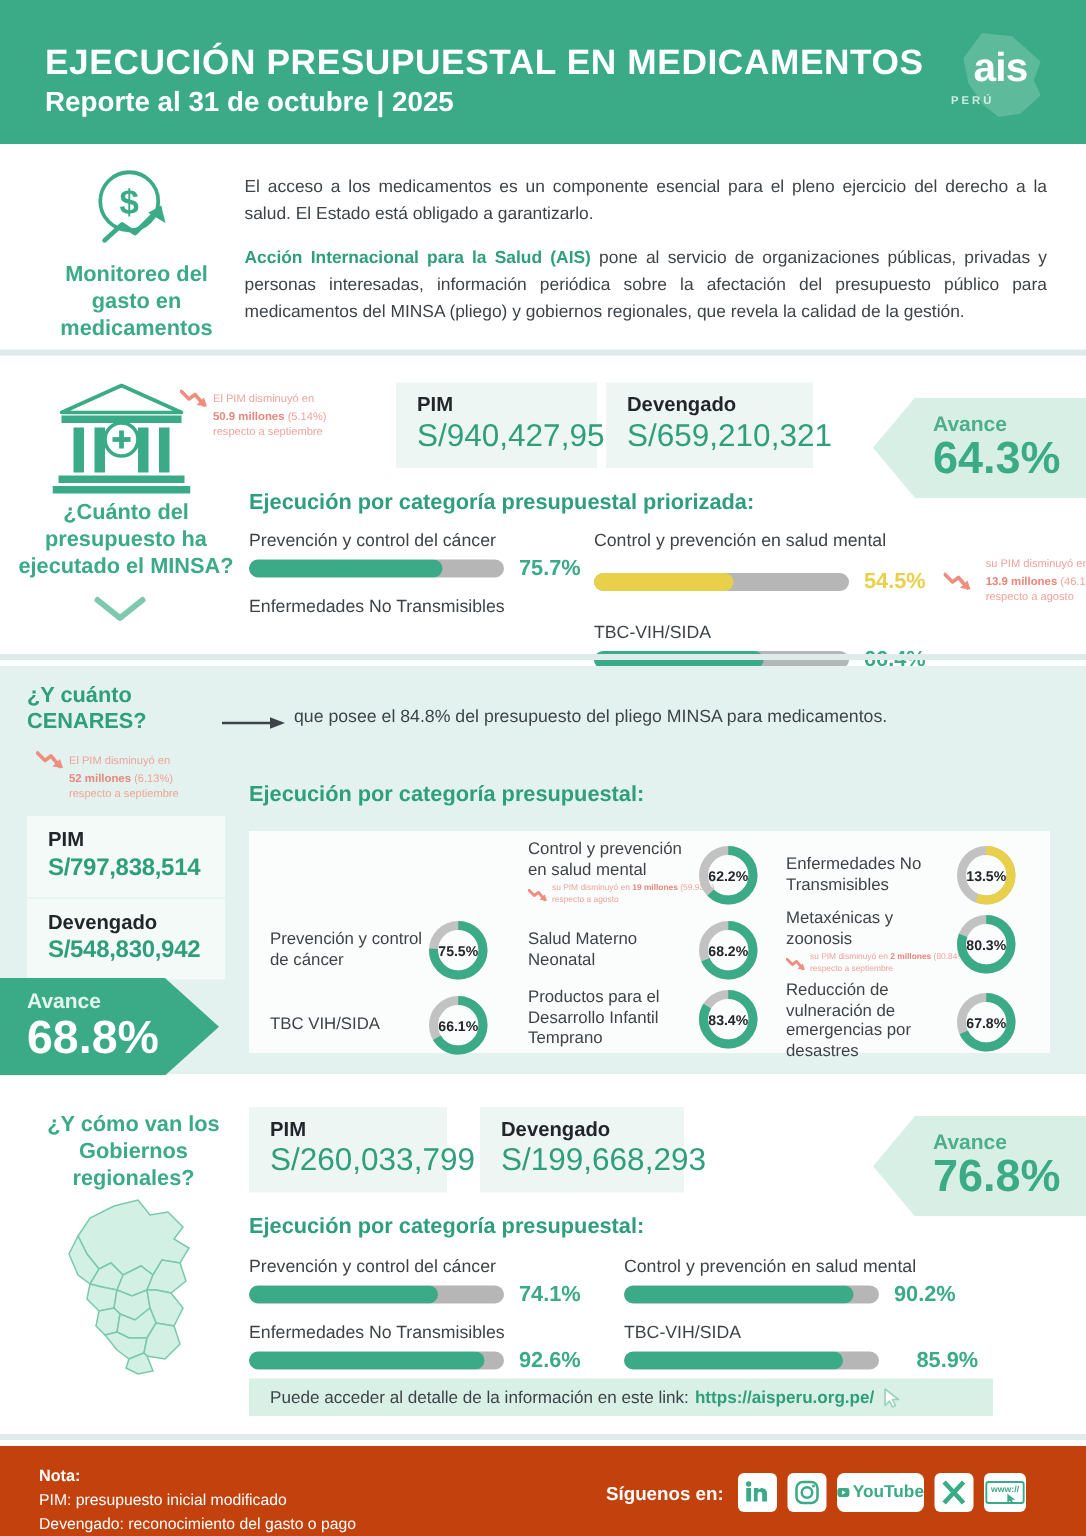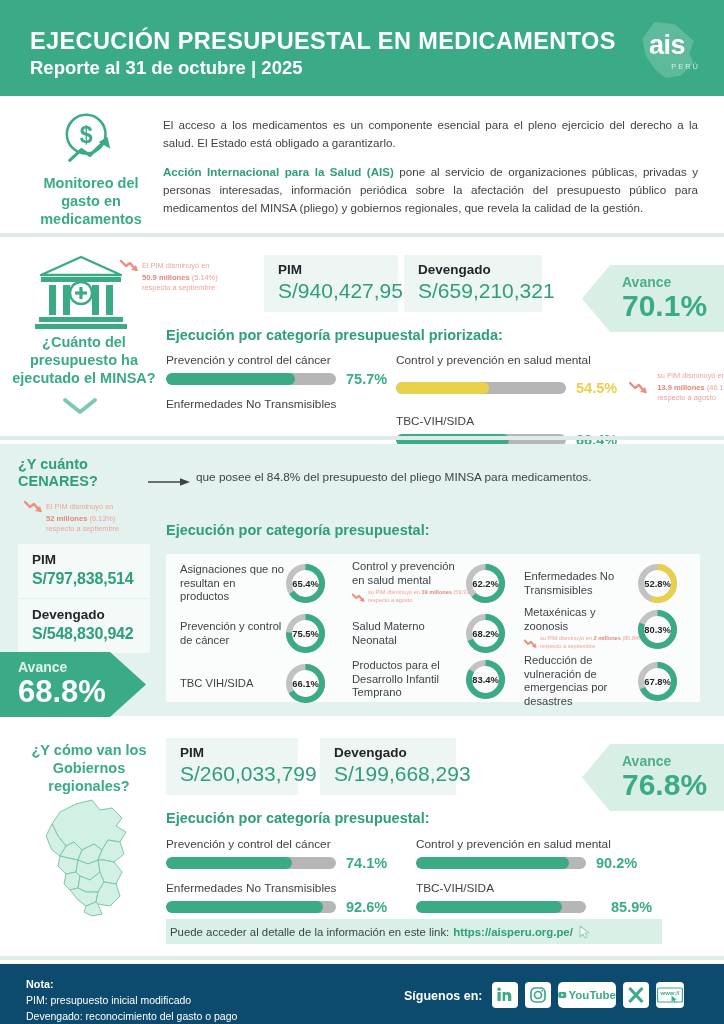--- a/index.html
+++ b/index.html
@@ -33,21 +33,21 @@
     background: rgba(255,255,255,0.18);
     clip-path: polygon(26% 0%, 62% 4%, 78% 18%, 96% 34%, 88% 56%, 96% 74%, 72% 96%, 46% 100%, 28% 86%, 10% 60%, 4% 30%);
   }
   .logo-ais {
     position: absolute; left: 0; top: 8px; width: 66px;
     text-align: center; font-size: 27px; font-weight: bold;
     color: #ffffff; letter-spacing: -0.5px;
   }
   .logo-peru {
     position: absolute; left: 0; top: 40px; width: 66px;
-    text-align: right; font-size: 7.5px; font-weight: normal;
+    text-align: left; font-size: 7.5px; font-weight: bold;
     color: #ffffff; letter-spacing: 2px; opacity: 0.75;
   }
 
   
   .intro { position: absolute; left: 0; top: 96px; width: 724px; height: 141px; background: #fff; }
   .intro-icon-box { position: absolute; left: 32px; top: 14px; width: 118px; text-align: center; }
   .money-icon { width: 62px; height: 58px; margin: 0 auto; display: block; }
   .intro-label {
     margin-top: 6px; font-size: 14.5px; font-weight: bold; color: #3aab86; line-height: 1.25;
   }
@@ -152,28 +152,28 @@
   
   .sec-reg { position: absolute; left: 0; top: 720px; width: 724px; height: 240px; background: #fff; }
   .reg-q {
     position: absolute; left: 14px; top: 22px; width: 150px; text-align: center;
     font-size: 14.5px; font-weight: bold; color: #3aab86; line-height: 1.24;
   }
   .peru-map { position: absolute; left: 36px; top: 78px; width: 112px; height: 120px; }
 
   .link-bar {
     position: absolute; left: 166px; top: 199px; width: 496px; height: 25px;
-    background: #d8f0e6; display: flex; align-items: center; padding-left: 4px;
+    background: #d8f0e6; display: flex; align-items: center; padding-left: 14px;
   }
   .link-bar .lt { font-size: 11.4px; color: #3e4348; }
   .link-bar .lk { font-size: 11.4px; font-weight: bold; color: #2e9e7b; margin-left: 4px; }
   .cursor-ico { margin-left: 6px; width: 13px; height: 14px; }
 
   
-  .footer { position: absolute; left: 0; top: 964px; width: 724px; height: 60px; background: #0c4a6e; }
+  .footer { position: absolute; left: 0; top: 964px; width: 724px; height: 60px; background: #c2410c; }
   .foot-note { position: absolute; left: 26px; top: 12px; color: #ffffff; font-size: 10.5px; line-height: 1.5; }
   .foot-note b { font-size: 10.8px; }
   .follow { position: absolute; left: 404px; top: 25px; font-size: 12.5px; font-weight: bold; color: #ffffff; }
   .social { position: absolute; left: 492px; top: 18px; display: flex; align-items: center; gap: 7px; }
   .sq { width: 26px; height: 26px; border-radius: 4px; background: #fff; display: flex; align-items: center; justify-content: center; }
   .sq.wide { width: 58px; border-radius: 5px; }
   .sq.www { width: 28px; border-radius: 4px; }
 </style>
 </head>
 <body>
@@ -242,21 +242,21 @@
       <div class="cap">PIM</div>
       <div class="val">S/940,427,956</div>
     </div>
     <div class="pill" style="left:404px; top:14px; width:138px;">
       <div class="cap">Devengado</div>
       <div class="val">S/659,210,321</div>
     </div>
 
     <div class="ribbon-light" style="left:582px; top:24px; width:142px;">
       <div class="cap">Avance</div>
-      <div class="val">70.1%</div>
+      <div class="val">64.3%</div>
     </div>
 
     <div class="sec-head" style="position:absolute; left:166px; top:86px;">Ejecución por categoría presupuestal priorizada:</div>
 
     <div class="bargroup" style="left:166px; top:112px;">
       <div>
         <div class="bar-label">Prevención y control del cáncer</div>
         <div class="row">
           <div class="bar-track">
             <div class="bar-fill" style="width: 75.7%; background: rgb(58, 171, 134);"></div>
@@ -333,30 +333,20 @@
 
     <div class="ribbon-solid" style="left:0; top:208px; width:146px;">
       <div class="cap">Avance</div>
       <div class="val">68.8%</div>
     </div>
 
     <div class="sec-head" style="position:absolute; left:166px; top:78px;">Ejecución por categoría presupuestal:</div>
 
     <div class="donut-card">
 
-      <div class="donut-cell" style="left:14px; top:8px; width:160px;">
-        <div class="dtext" style="width:104px;">Asignaciones que no resultan en productos</div>
-        <div class="donut">
-            <svg width="43" height="43" viewBox="0 0 43 43">
-              <circle cx="21.5" cy="21.5" r="16.5" fill="none" stroke="#c2c2c2" stroke-width="6"></circle>
-              <circle cx="21.5" cy="21.5" r="16.5" fill="none" stroke="#3aab86" stroke-width="6" stroke-dasharray="67.80 35.87" transform="rotate(-90 21.5 21.5)"></circle>
-            </svg>
-            <div class="dpct">65.4%</div>
-          </div>
-      </div>
       <div class="donut-cell" style="left:14px; top:58px; width:160px;">
         <div class="dtext" style="width:104px;">Prevención y control de cáncer</div>
         <div class="donut">
             <svg width="43" height="43" viewBox="0 0 43 43">
               <circle cx="21.5" cy="21.5" r="16.5" fill="none" stroke="#c2c2c2" stroke-width="6"></circle>
               <circle cx="21.5" cy="21.5" r="16.5" fill="none" stroke="#3aab86" stroke-width="6" stroke-dasharray="78.27 25.40" transform="rotate(-90 21.5 21.5)"></circle>
             </svg>
             <div class="dpct">75.5%</div>
           </div>
       </div>
@@ -411,21 +401,21 @@
           </div>
       </div>
 
       <div class="donut-cell" style="left:358px; top:8px; width:166px;">
         <div class="dtext" style="width:112px;">Enfermedades No Transmisibles</div>
         <div class="donut">
             <svg width="43" height="43" viewBox="0 0 43 43">
               <circle cx="21.5" cy="21.5" r="16.5" fill="none" stroke="#c2c2c2" stroke-width="6"></circle>
               <circle cx="21.5" cy="21.5" r="16.5" fill="none" stroke="#e8d04a" stroke-width="6" stroke-dasharray="57.85 45.82" transform="rotate(-90 21.5 21.5)"></circle>
             </svg>
-            <div class="dpct">52.8%</div>
+            <div class="dpct">13.5%</div>
           </div>
       </div>
       <div class="donut-cell" style="left:358px; top:52px; width:166px; align-items:flex-start;">
         <div style="width:112px;">
           <div class="dtext">Metaxénicas y zoonosis</div>
           <div class="dnote" style="height:16px">
             <svg width="14" height="10" viewBox="0 0 20 14">
               <polyline points="1,2 6,7 10,4 16,11" fill="none" stroke="#ef8d7f" stroke-width="2.8" stroke-linecap="round" stroke-linejoin="round"></polyline>
               <polygon points="18,12 11,11 16,6" fill="#ef8d7f"></polygon>
             </svg>

